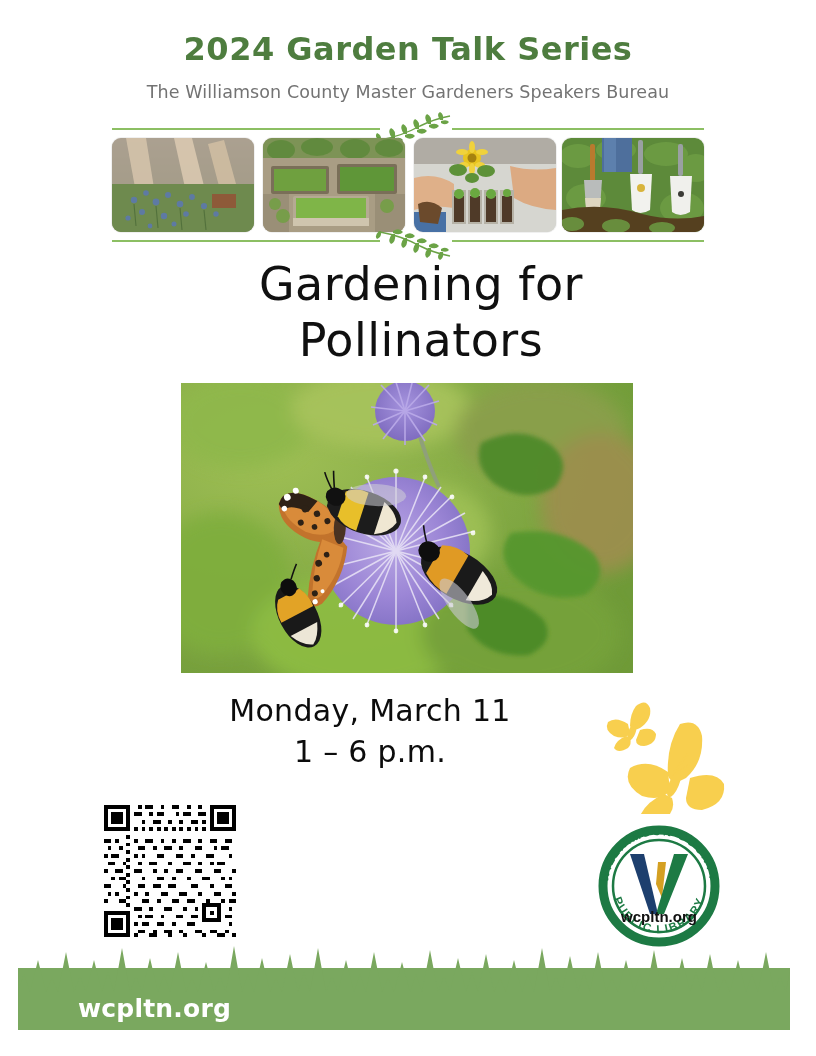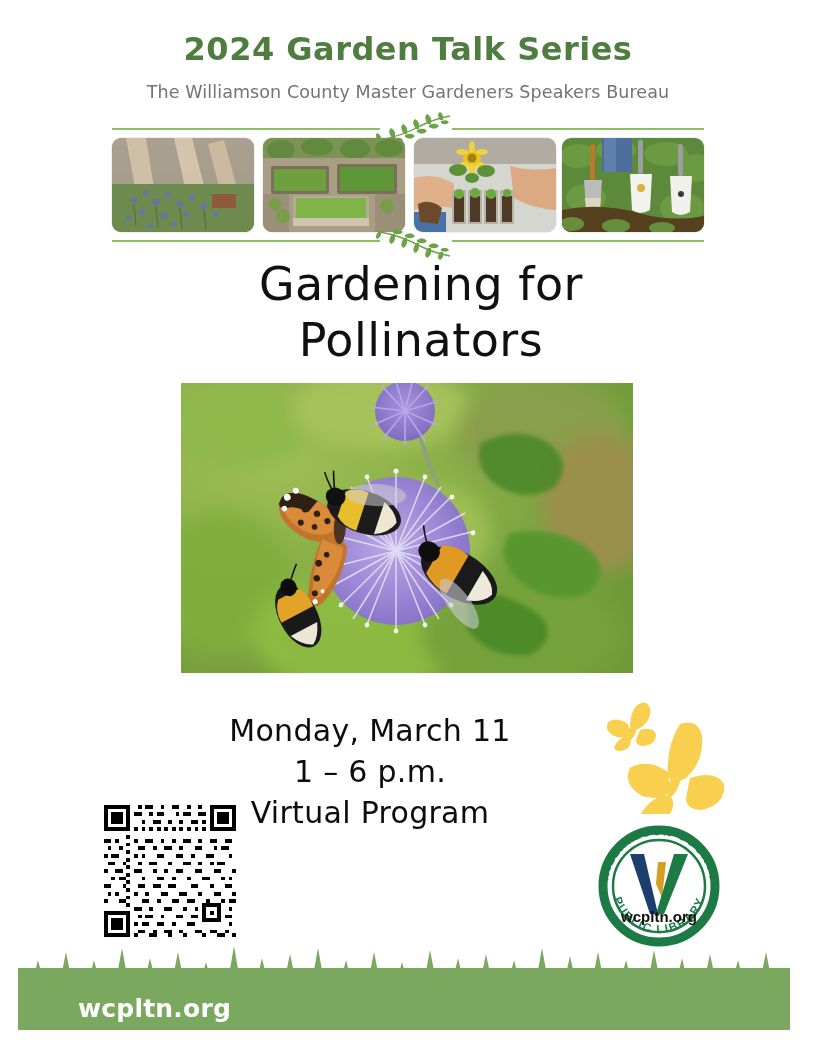--- a/index.html
+++ b/index.html
@@ -64,21 +64,21 @@
     width:452px; height:290px; overflow:hidden; background:#7fa33a;
   }
   .hero svg { display:block; width:100%; height:100%; }
 
   
   .details {
     position:absolute; left:150px; top:690px; width:440px;
     text-align:center;
     font-family:"DejaVu Sans", sans-serif;
     font-size:30px; font-weight:normal; line-height:41px;
-    color:#0c0c0c; letter-spacing:.3px;margin-top:20px;
+    color:#0c0c0c; letter-spacing:.3px;
   }
 
   
   .butterflies { position:absolute; left:598px; top:692px; width:132px; height:122px; }
   .butterflies svg { display:block; width:100%; height:100%; }
 
   
   .qr { position:absolute; left:98px; top:801px; width:144px; height:140px; }
   .qr svg { display:block; width:100%; height:100%; }
 
@@ -489,21 +489,20 @@
         <g stroke="#111" stroke-width="1.5" fill="none">
           <path d="M0 9 Q-7 2 -11 -3"></path>
         </g>
       </g>
     </svg>
   </div>
 
   <div class="details">
     <div>Monday, March 11</div>
     <div>1 – 6 p.m.</div>
-    <div>Virtual Program</div>
   </div>
 
   <div class="butterflies">
     <svg viewBox="0 0 132 122">
       <g fill="#f8cf4e">
 
         <g transform="translate(8,8)">
           <path d="M30 6 Q40 -2 44 8 Q46 20 34 28 Q26 32 24 26 Q24 14 30 6z"></path>
           <path d="M34 30 Q46 26 50 34 Q50 44 38 46 Q30 46 30 40z"></path>
           <path d="M22 24 Q10 16 2 22 Q-2 30 8 36 Q18 40 24 34z"></path>

